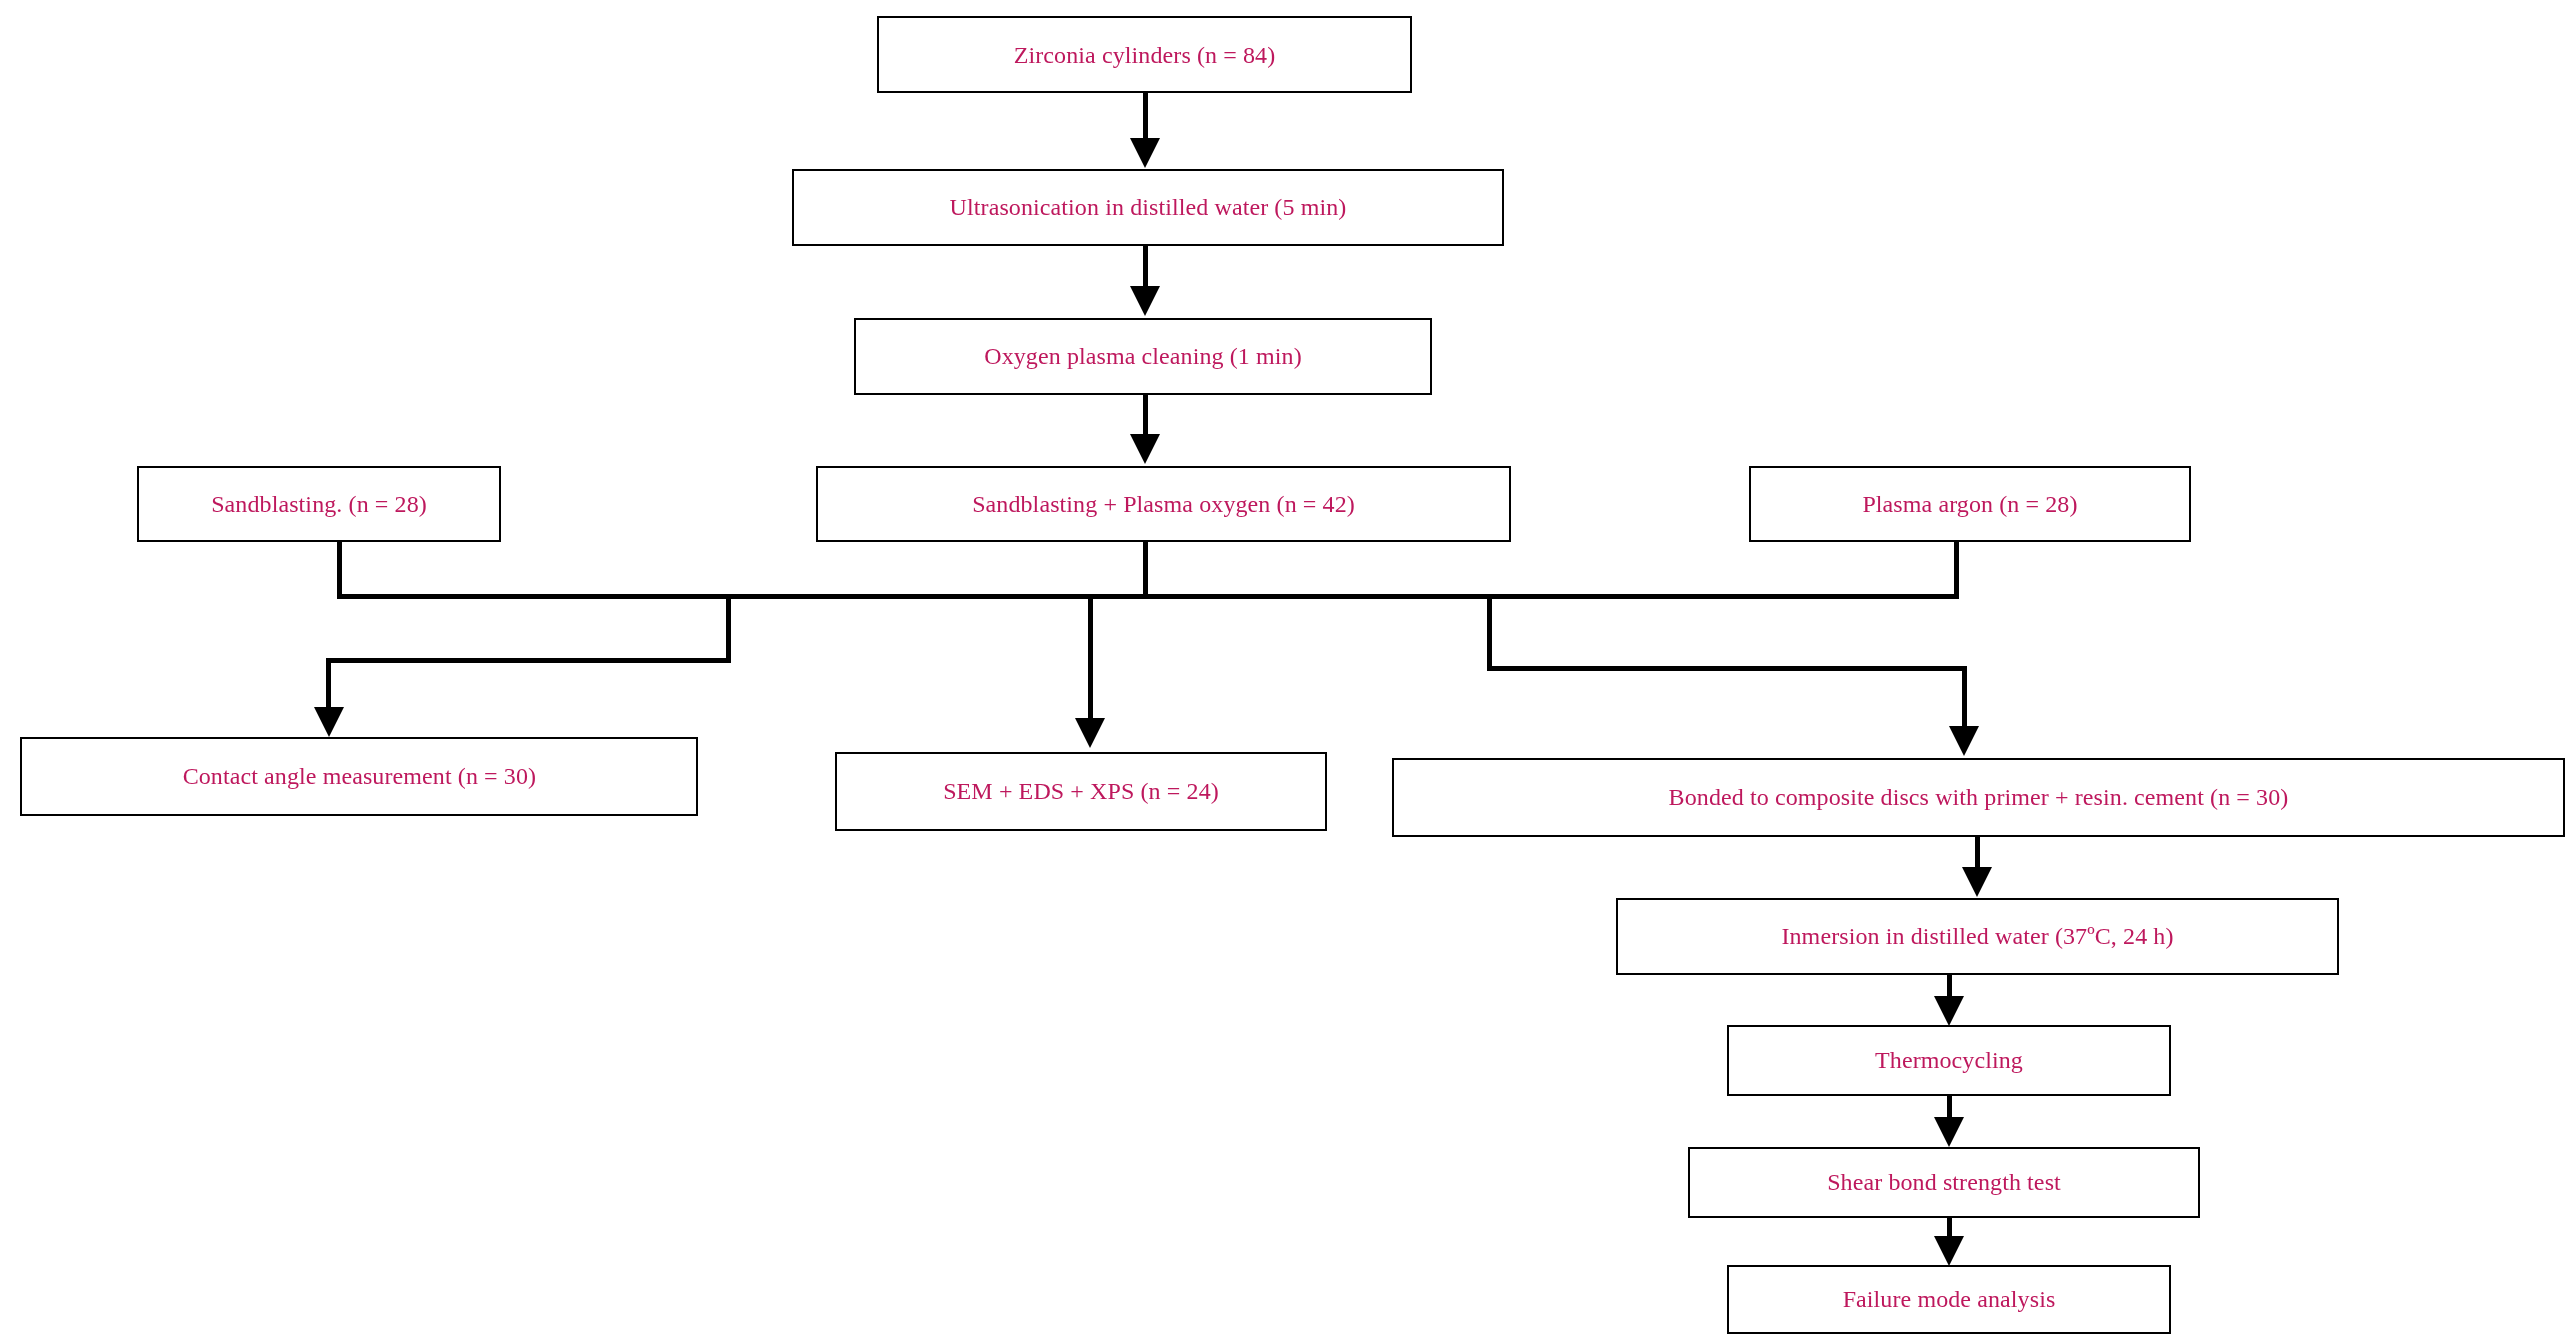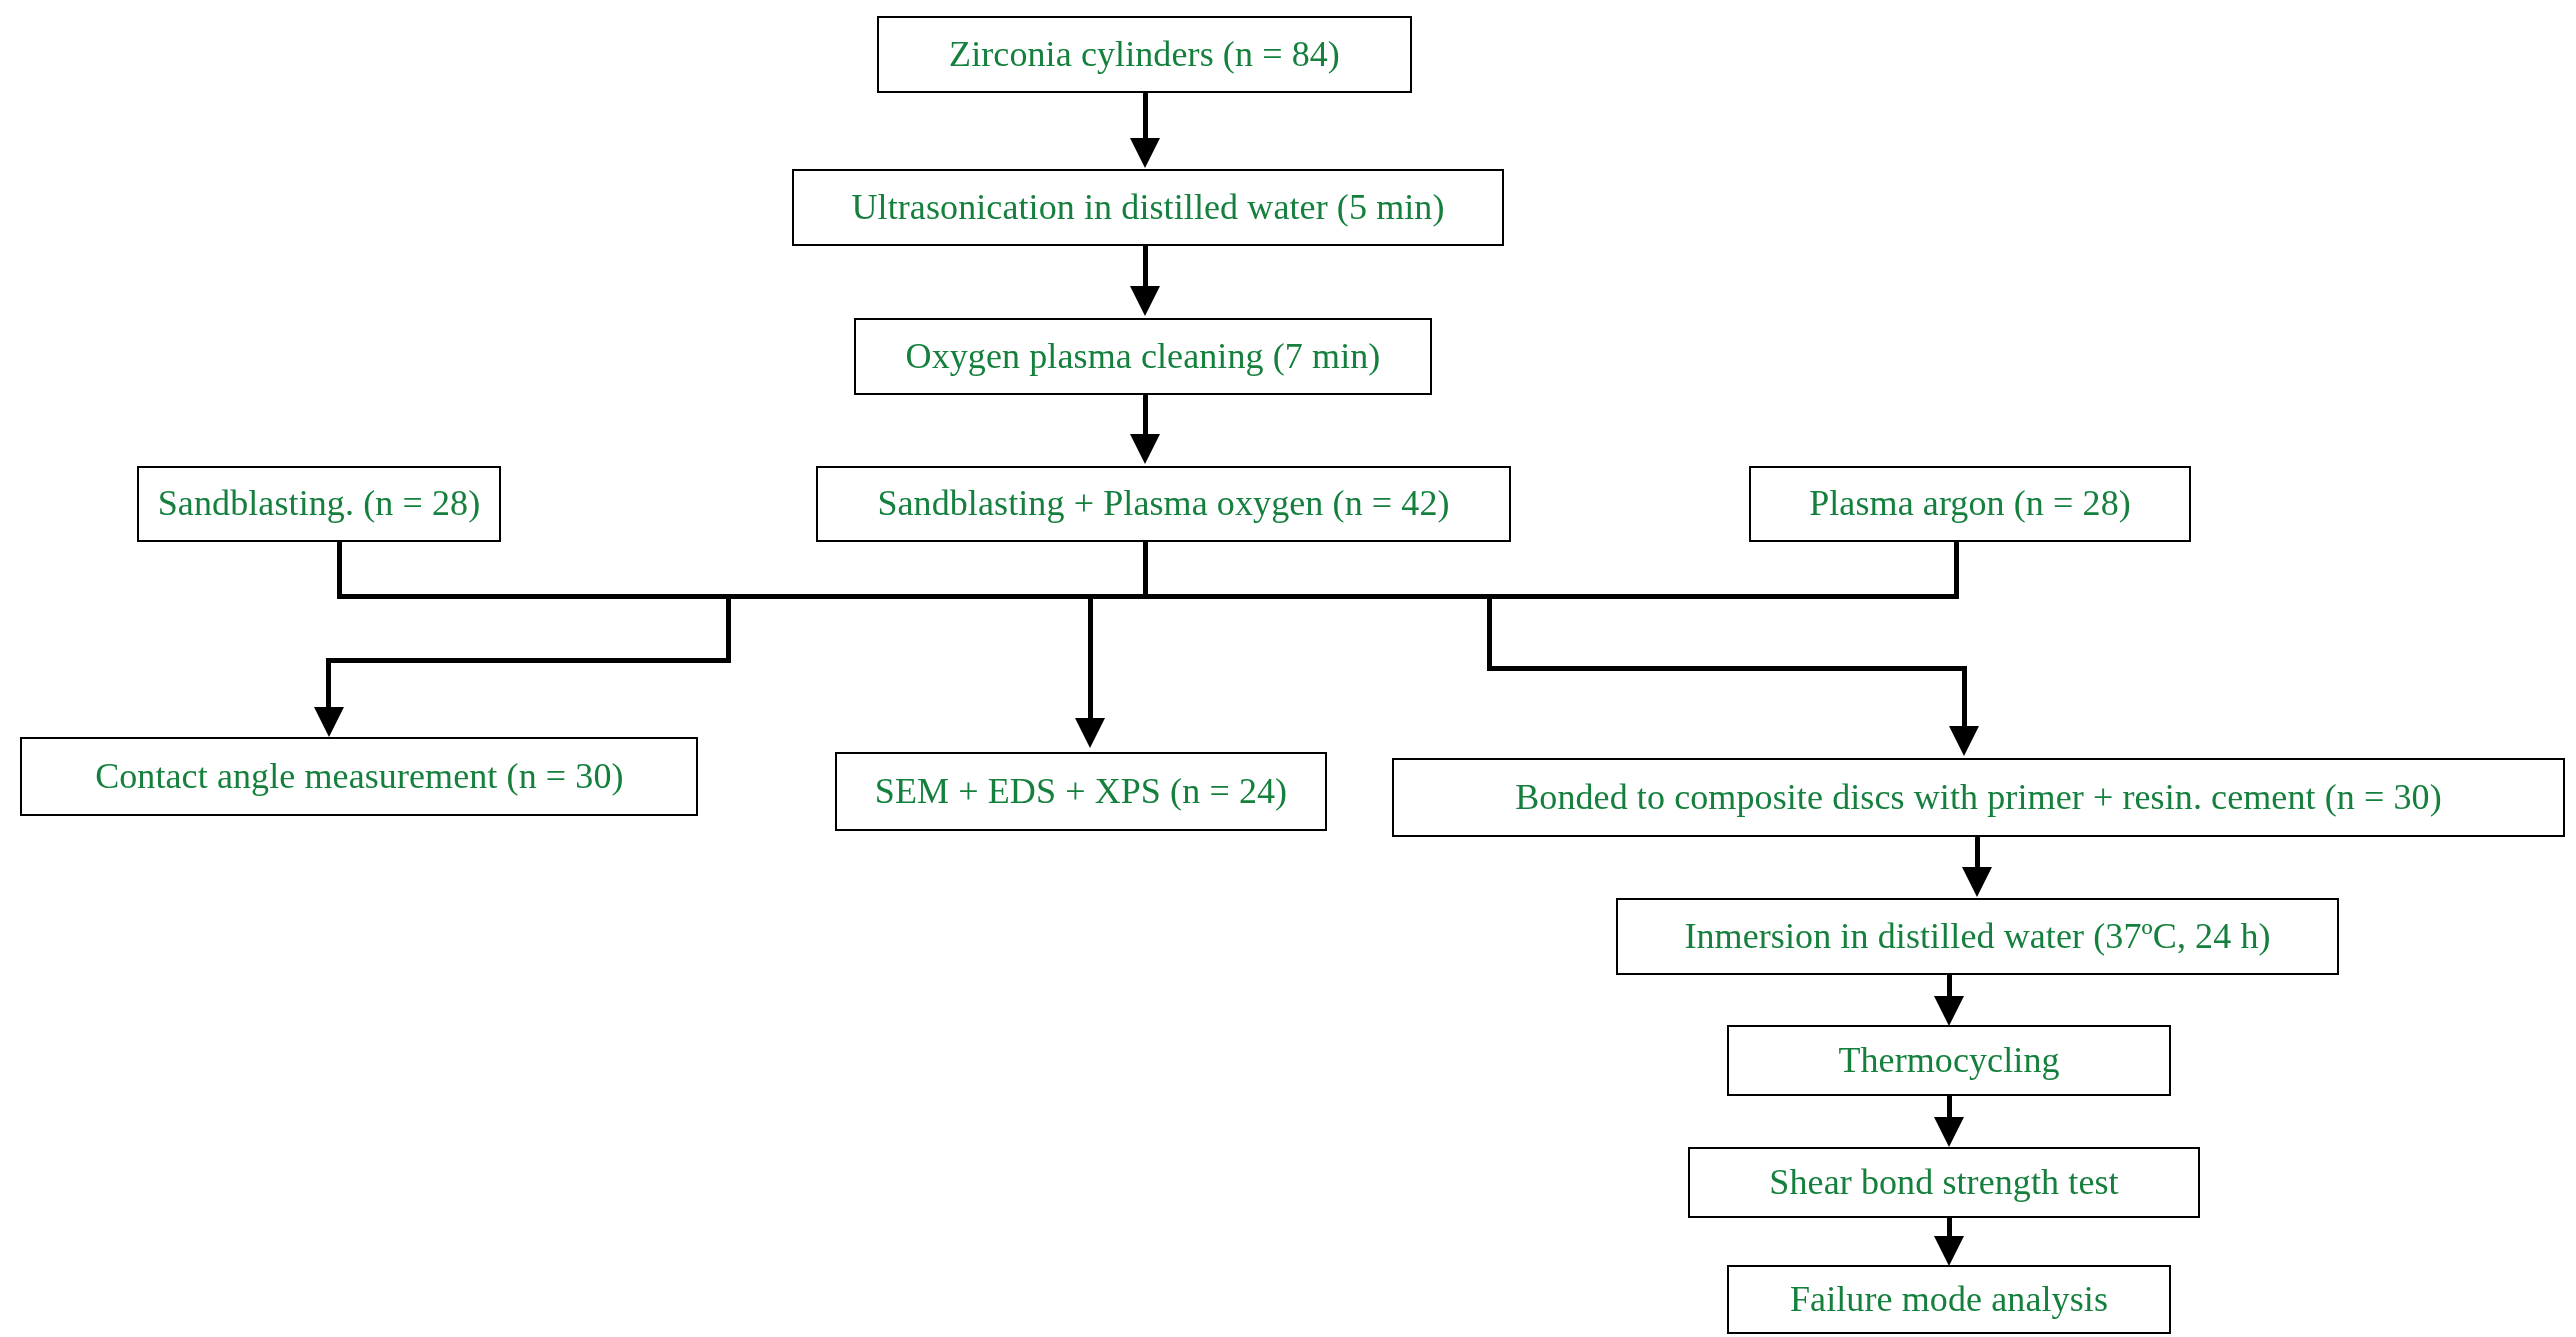--- a/index.html
+++ b/index.html
@@ -17,22 +17,22 @@
   }
   .node {
     position: absolute;
     box-sizing: border-box;
     border: 2.9px solid #000000;
     background: #ffffff;
     display: flex;
     align-items: center;
     justify-content: center;
     text-align: center;
-    color: #15803d;
-    font-size: 36px;
+    color: #be185d;
+    font-size: 24px;
     line-height: 1.1;
     letter-spacing: 0.1px;
     white-space: nowrap;
     padding: 0 10.5px;
   }
   .node .label {
     display: block;
   }
   
   .seg {
@@ -57,21 +57,21 @@
 
   <div class="node" style="left:877px; top:16.3px; width:535px; height:77px;">
     <span class="label">Zirconia  cylinders (n = 84)</span>
   </div>
 
   <div class="node" style="left:792px; top:169px; width:712px; height:77px;">
     <span class="label">Ultrasonication in distilled water (5 min)</span>
   </div>
 
   <div class="node" style="left:854px; top:318px; width:578px; height:77px;">
-    <span class="label">Oxygen plasma cleaning (7 min)</span>
+    <span class="label">Oxygen plasma cleaning (1 min)</span>
   </div>
 
   <div class="node" style="left:137px; top:466px; width:364px; height:76px;">
     <span class="label">Sandblasting. (n = 28)</span>
   </div>
 
   <div class="node" style="left:816px; top:466px; width:695px; height:76px;">
     <span class="label">Sandblasting + Plasma oxygen (n = 42)</span>
   </div>
 

